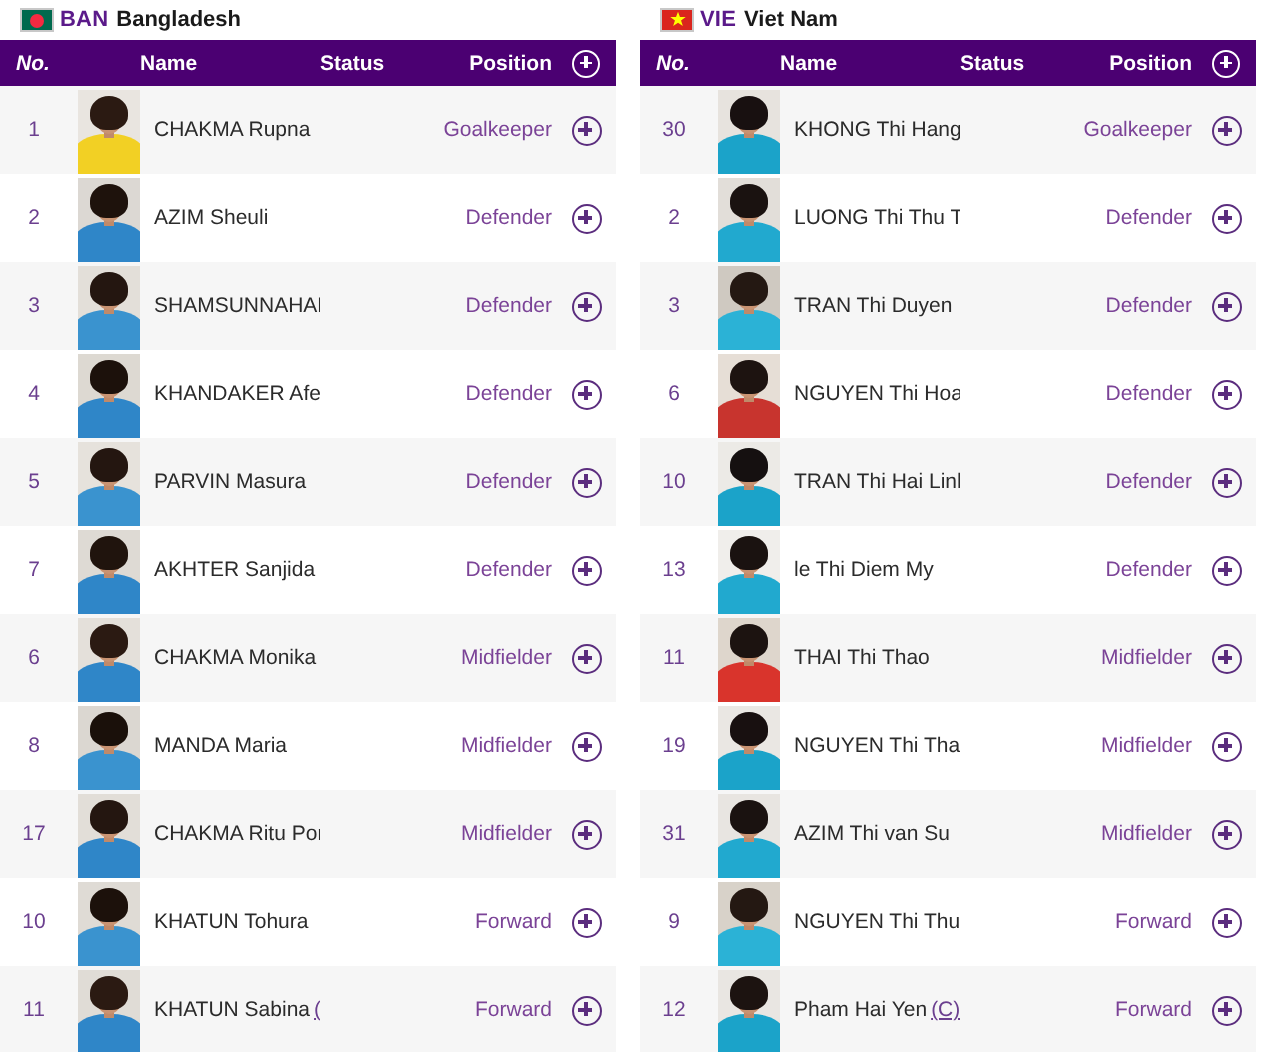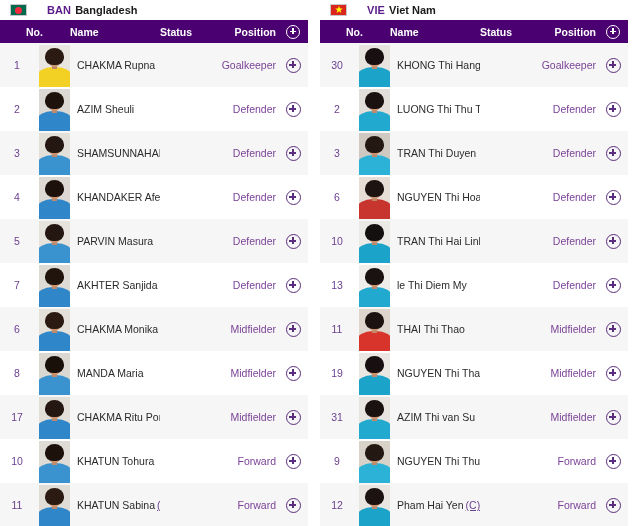--- a/index.html
+++ b/index.html
@@ -70,21 +70,21 @@
     position: absolute;
     left: 50%; top: 50%;
     transform: translate(-50%,-52%);
     width: 9px; height: 9px;
   }
 
   .team-code {
     color: #5b1a8a;
     font-weight: bold;
     font-size: 11px;
-    margin-left: 20px;
+    margin-left: 3px;
     letter-spacing: 0.1px;
   }
 
   .team-name {
     color: #1a1a1a;
     font-weight: bold;
     font-size: 11px;
     margin-left: 4px;
   }
 
@@ -99,21 +99,21 @@
     font-weight: bold;
   }
 
   .col-no     { width: 34px; flex: 0 0 34px; text-align: center; }
   .col-photo  { width: 8px;  flex: 0 0 8px; }
   .col-name   { flex: 1 1 auto; padding-left: 8px; margin-left: 20px; }
   .col-status { width: 52px; flex: 0 0 52px; text-align: left; }
   .col-pos    { width: 66px; flex: 0 0 66px; text-align: right; padding-right: 2px; }
   .col-add    { width: 30px; flex: 0 0 30px; display: flex; align-items: center; justify-content: center; }
 
-  .thead .col-no { text-align: left; padding-left: 26px; }
+  .thead .col-no { text-align: left; padding-left: 8px; font-style: italic; }
 
   .plus-head {
     width: 14px; height: 14px;
     border-radius: 50%;
     border: 1.3px solid #ffffff;
     position: relative;
   }
   .plus-head::before, .plus-head::after {
     content: "";
     position: absolute;

